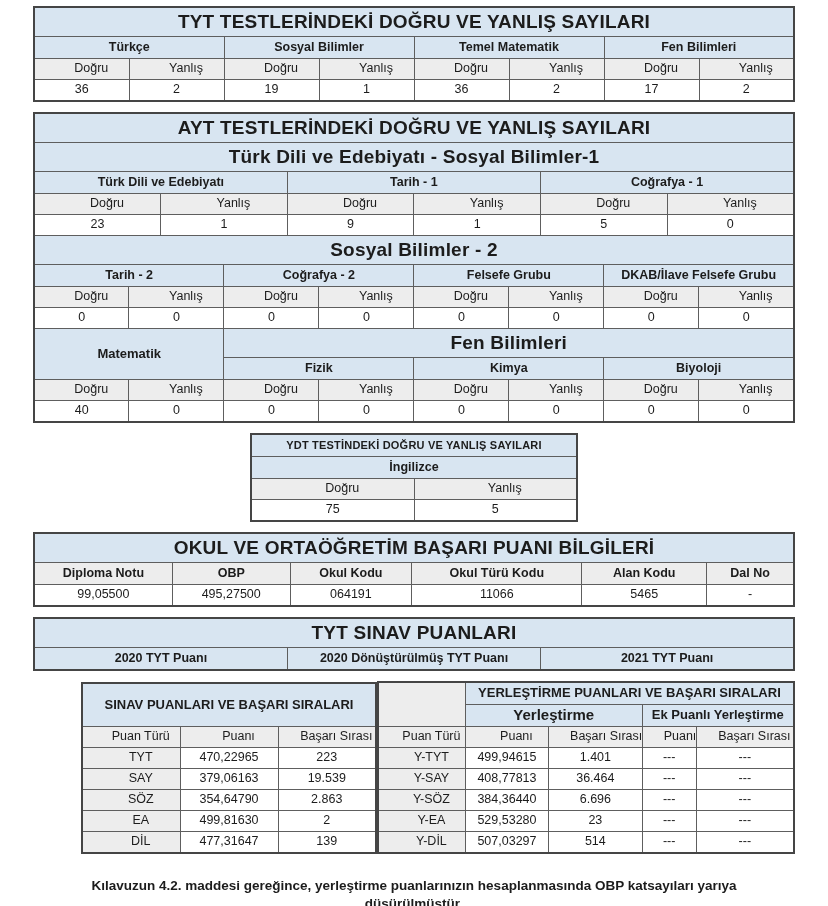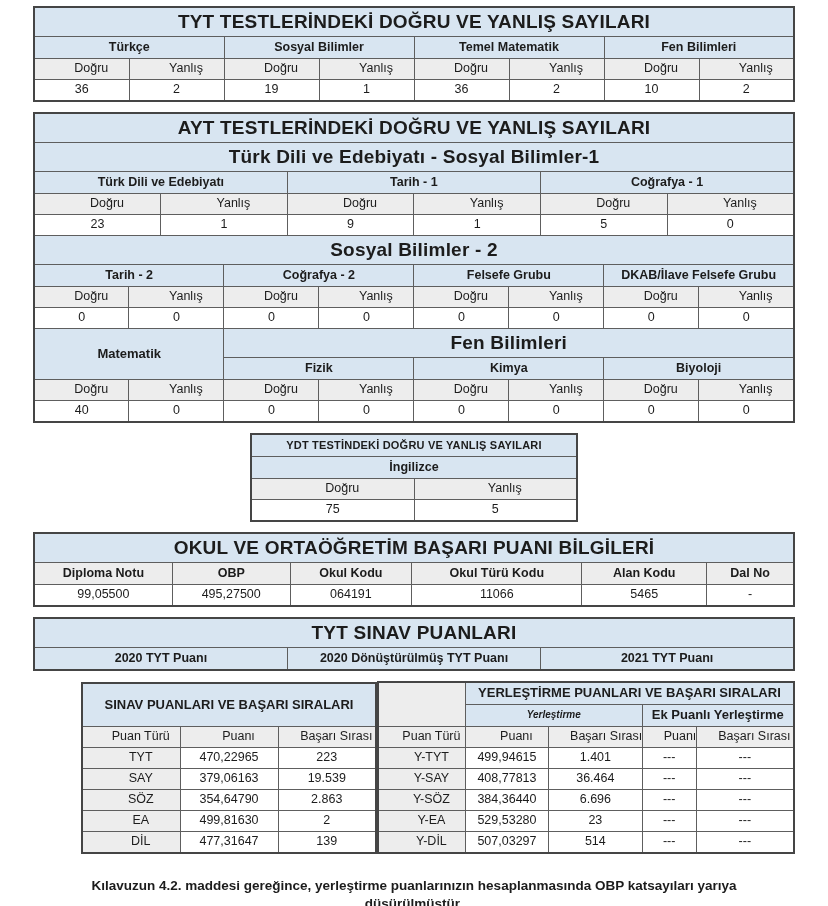--- a/index.html
+++ b/index.html
@@ -56,21 +56,21 @@
     <td class="t-gray">Doğru</td>
     <td class="t-gray">Yanlış</td>
   </tr>
   <tr>
     <td class="t-val">36</td>
     <td class="t-val">2</td>
     <td class="t-val">19</td>
     <td class="t-val">1</td>
     <td class="t-val">36</td>
     <td class="t-val">2</td>
-    <td class="t-val">10</td>
+    <td class="t-val">17</td>
     <td class="t-val">2</td>
   </tr>
 </tbody>
   </table>
 
 <table class="doc-table">
   <colgroup>
     <col span="24" style="width:4.1667%">
   </colgroup>
   <tbody>
@@ -278,21 +278,21 @@
           <col style="width:22.5%">
         <col style="width:13%">
           <col style="width:23.5%">
       </colgroup>
       <tbody>
           <tr>
         <td class="corner" rowspan="2"></td>
         <td class="bt-title-sm" colspan="4">YERLEŞTİRME PUANLARI VE BAŞARI SIRALARI</td>
       </tr>
       <tr>
-        <td class="t-sec" colspan="2" style="font-size:10px;font-style:italic;">Yerleştirme</td>
+        <td class="t-sec" colspan="2" style="font-size:15px;">Yerleştirme</td>
         <td class="t-sec" colspan="2" style="font-size:13px;">Ek Puanlı Yerleştirme</td>
       </tr>
       <tr>
         <td class="t-gray">Puan Türü</td>
         <td class="t-gray">Puanı</td>
         <td class="t-gray">Başarı Sırası</td>
         <td class="t-gray">Puanı</td>
         <td class="t-gray">Başarı Sırası</td>
       </tr>
       <tr>

